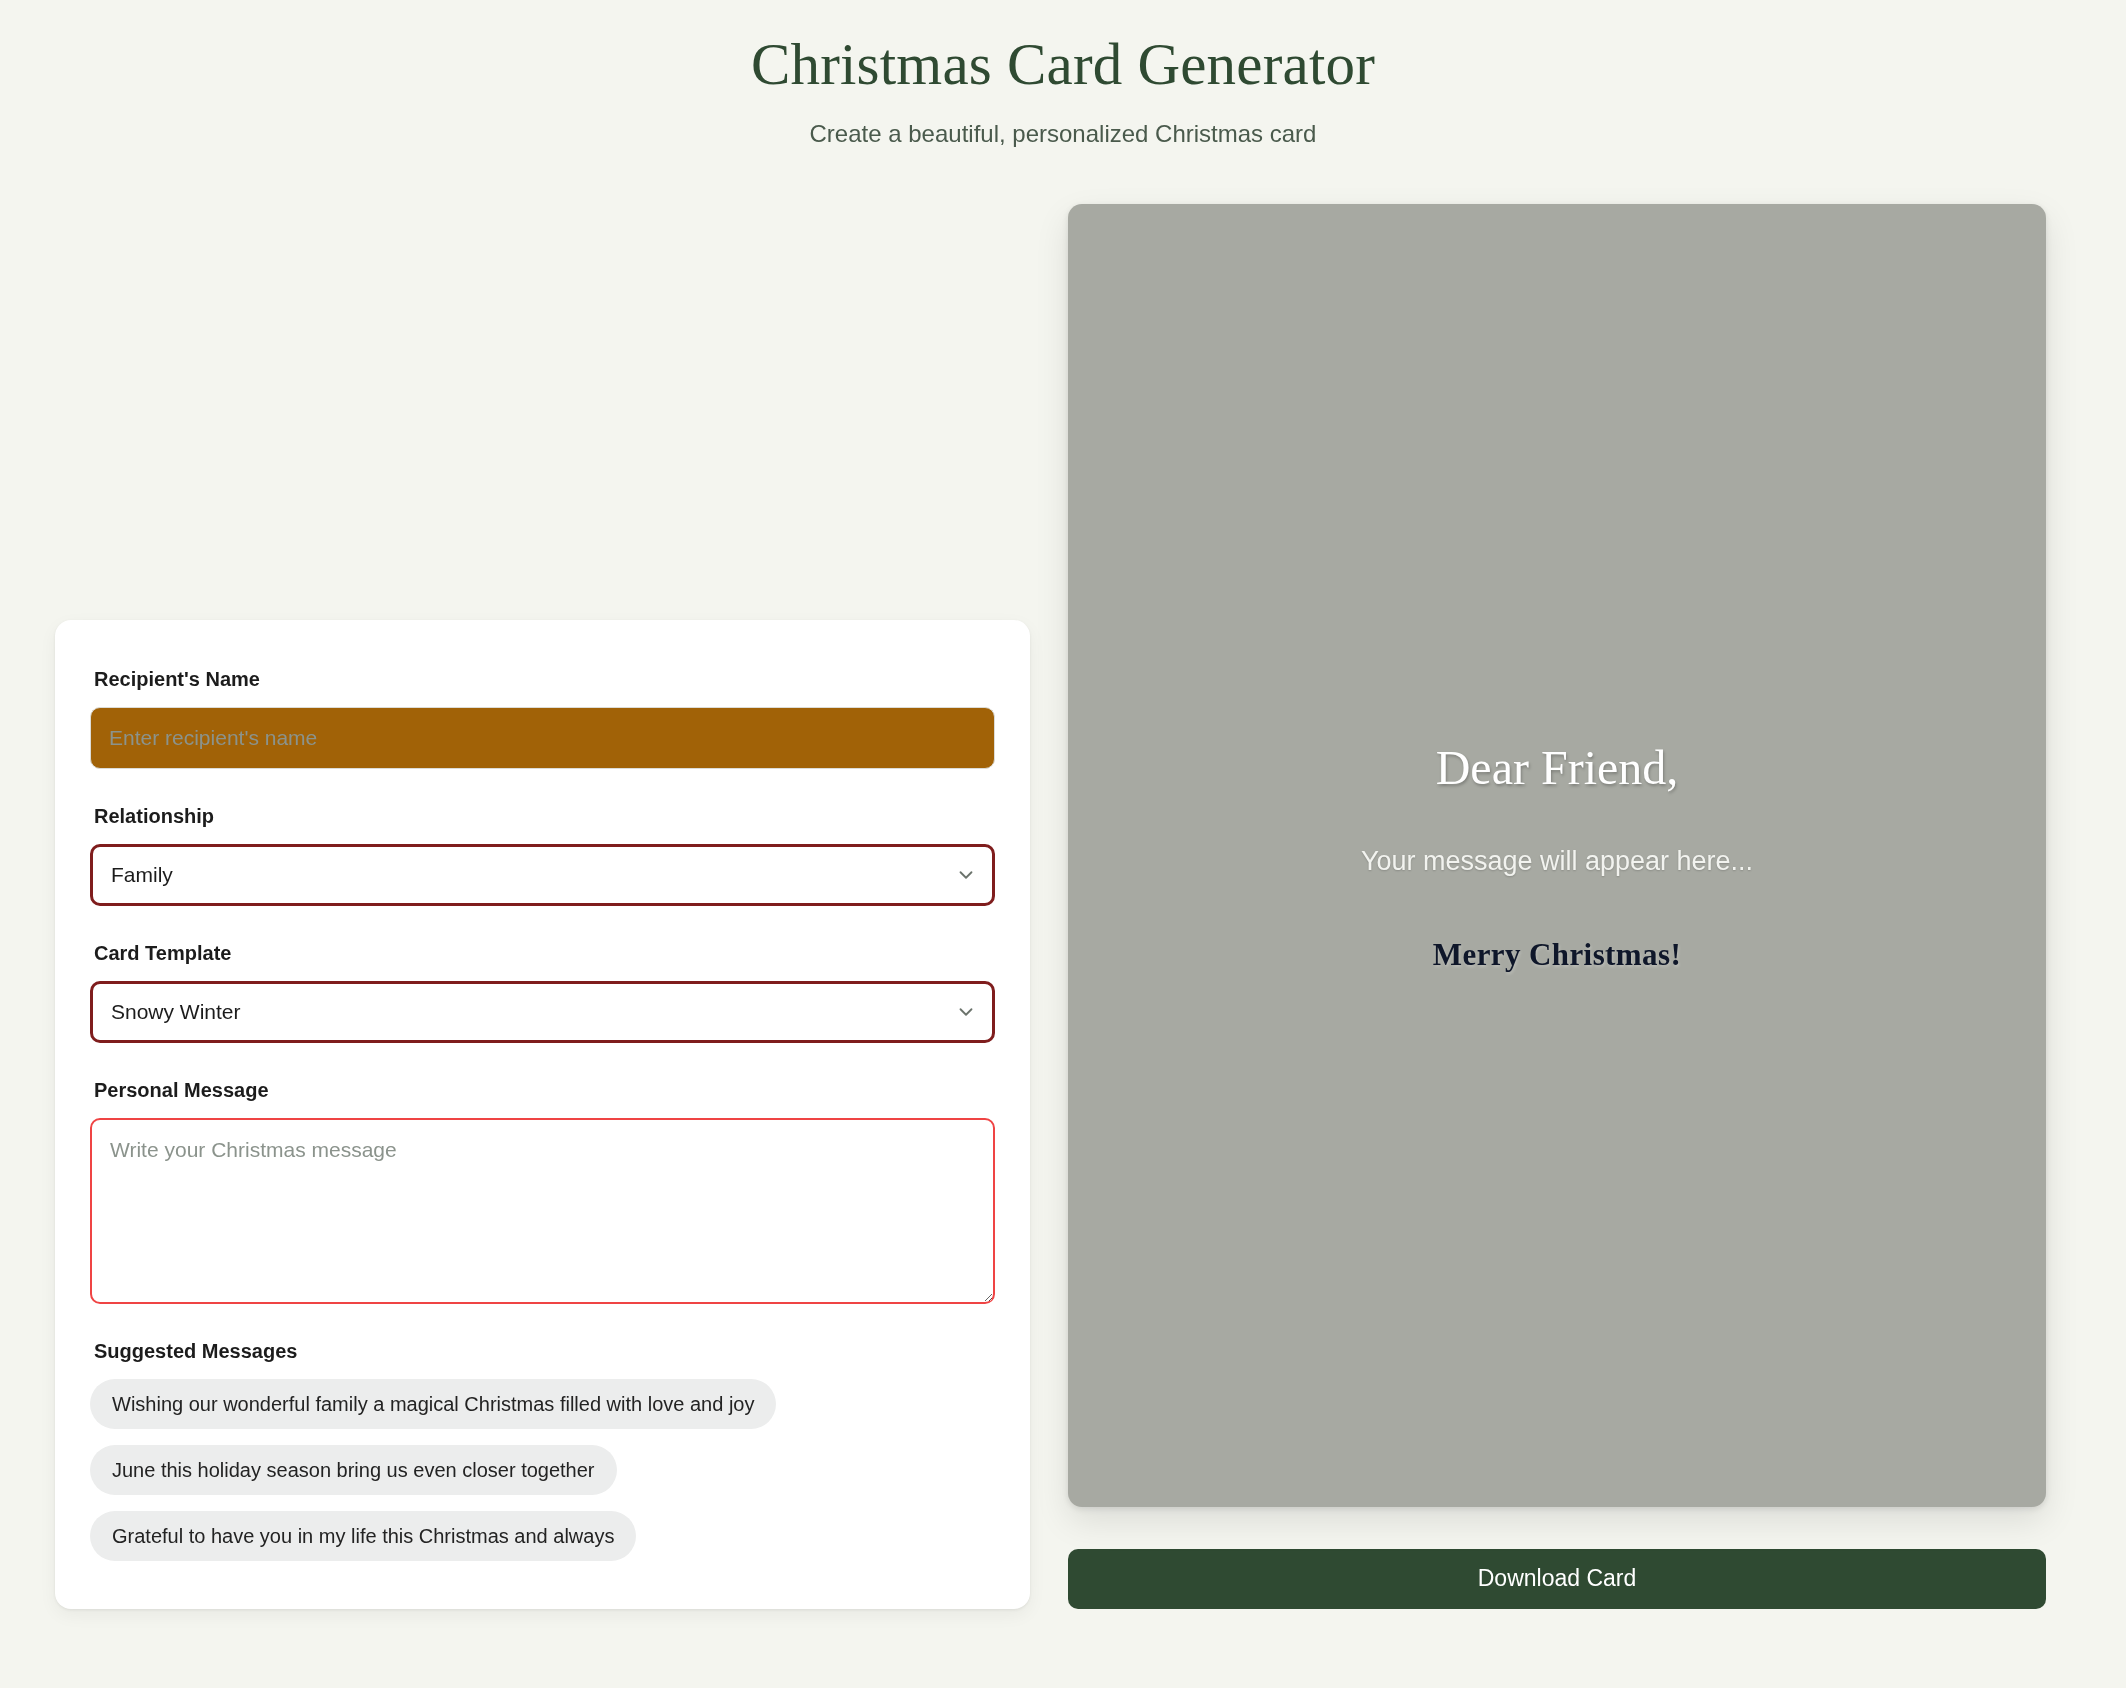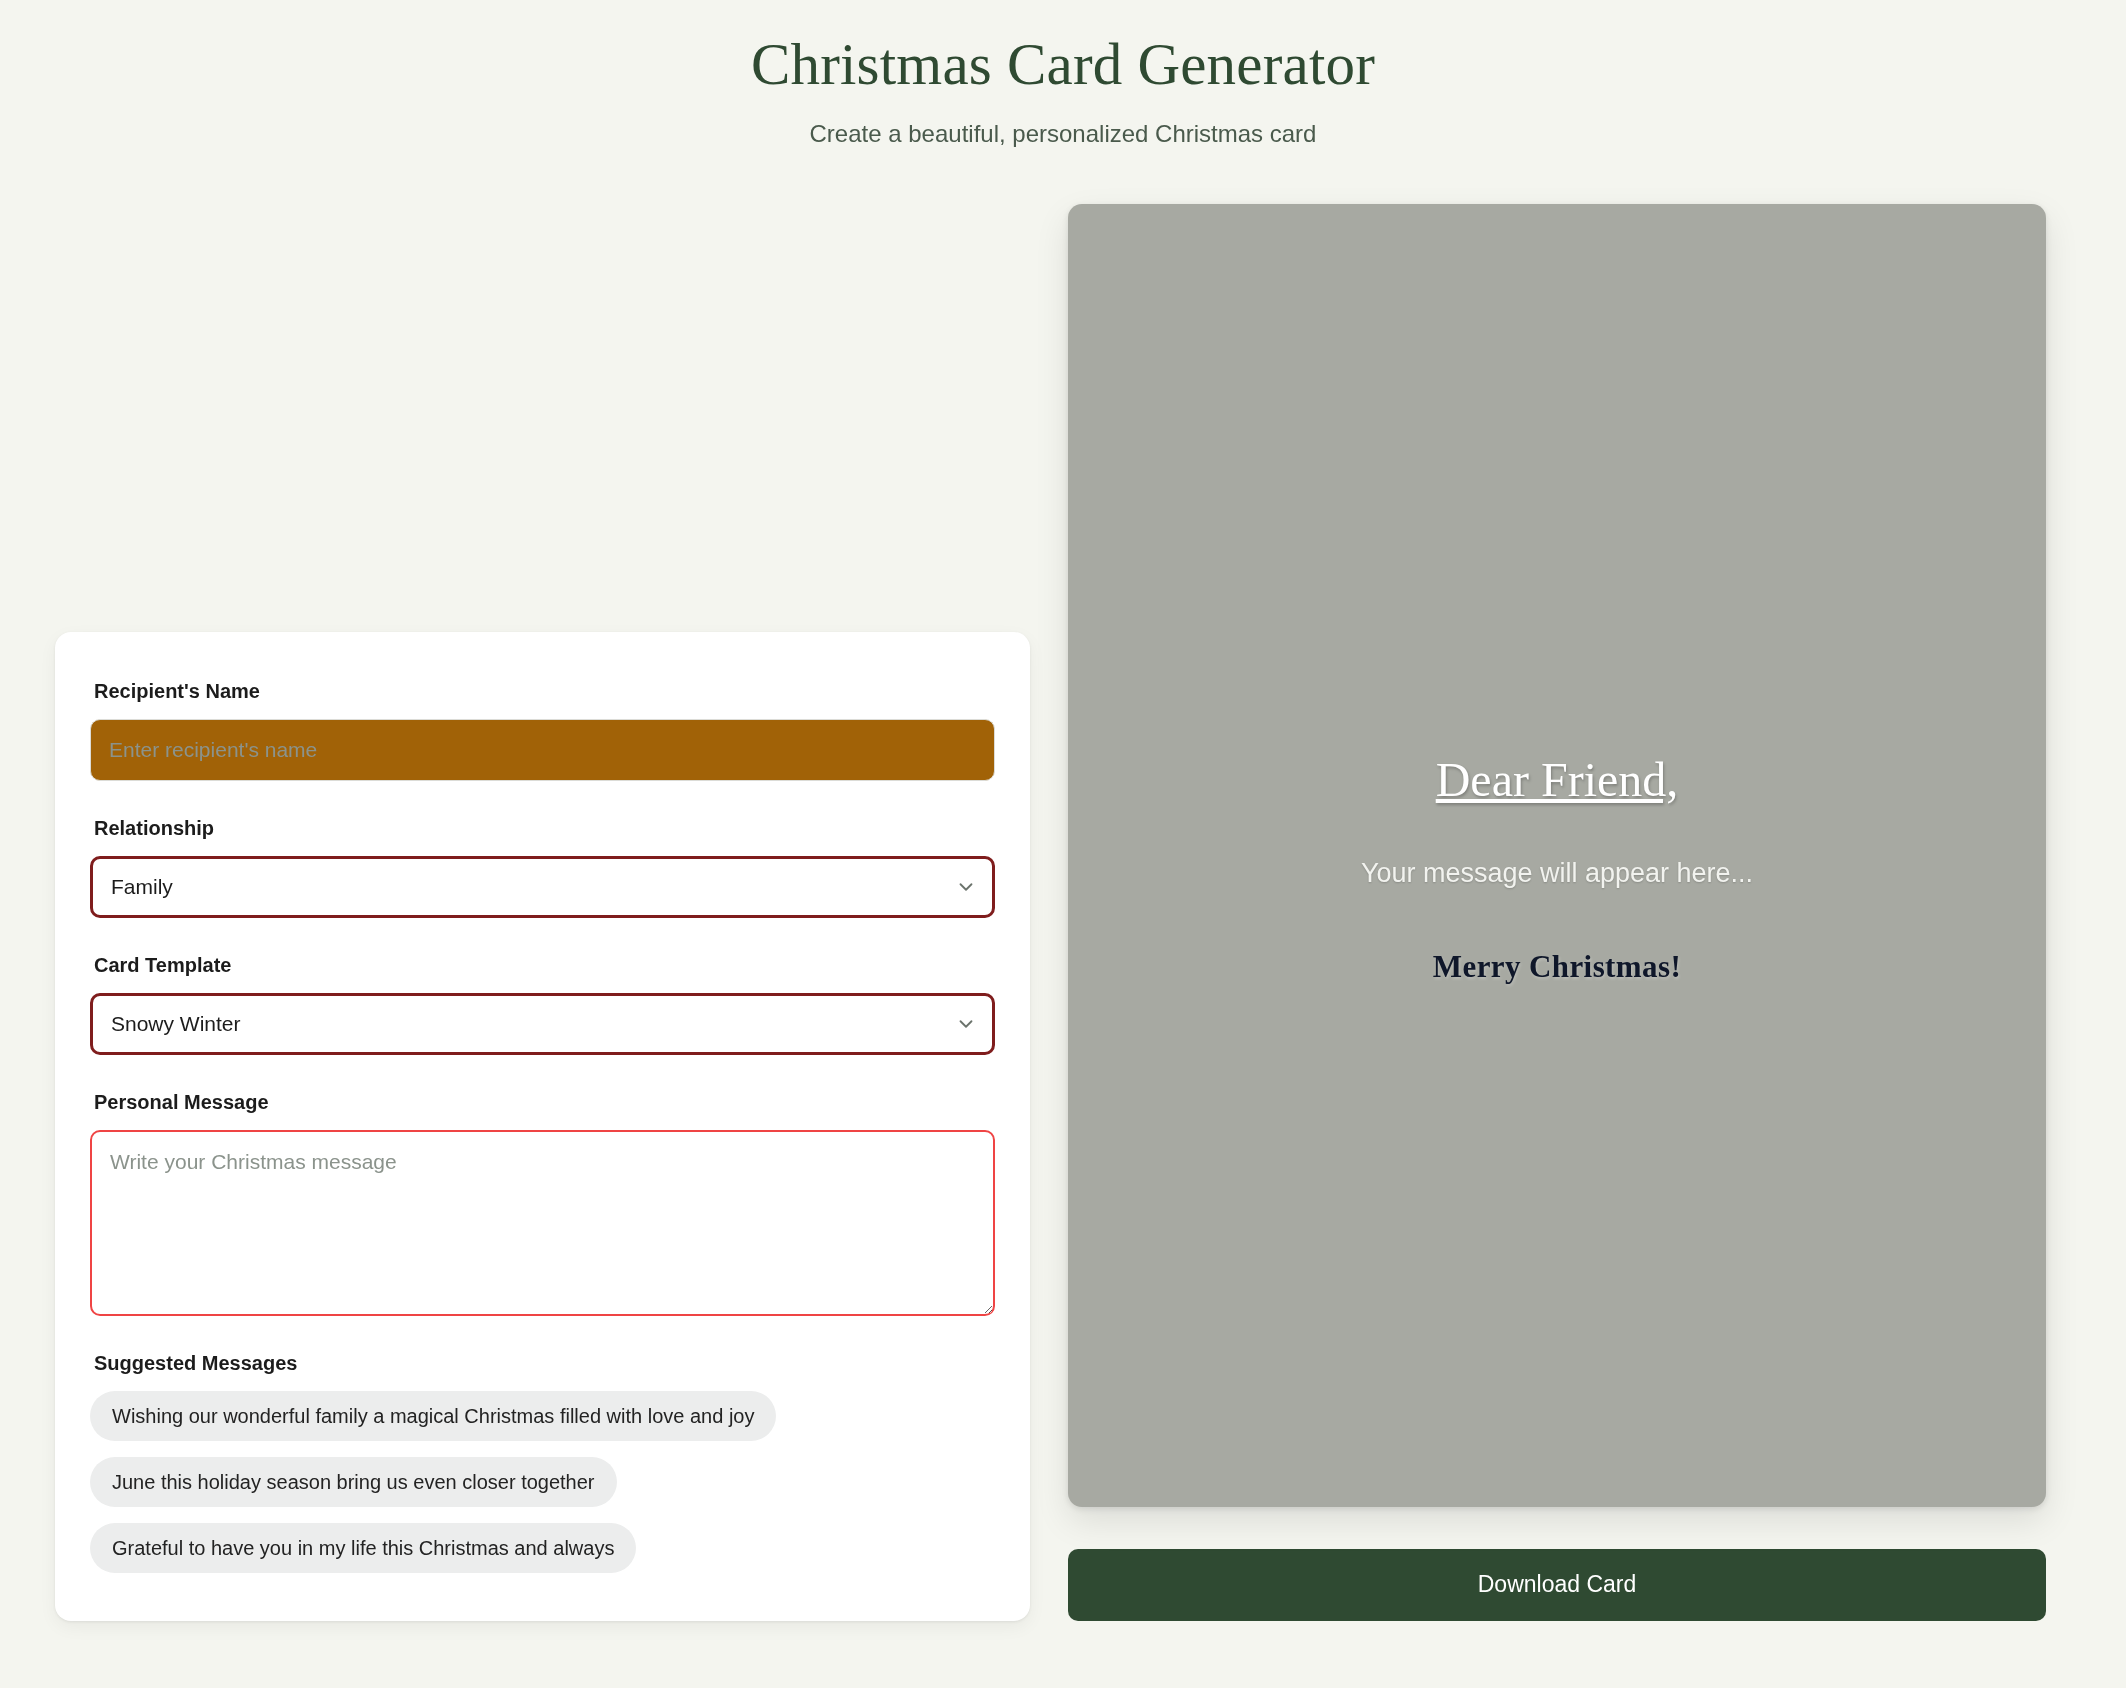--- a/index.html
+++ b/index.html
@@ -165,44 +165,43 @@
     margin-top: 536px;
     width: 100%;
     text-align: center;
     padding: 0 60px;
   }
   .card-greeting {
     font-family: "Liberation Serif", serif;
     font-size: 48px;
     color: #ffffff;
     text-shadow: 1px 2px 3px rgba(0,0,0,0.25);
-    margin: 12px;
+    margin: 0;
     font-weight: 400;
-    text-decoration: underline;
   }
   .card-message {
     font-size: 27px;
     color: #f2f3ef;
     text-shadow: 0 1px 2px rgba(0,0,0,0.18);
     margin: 48px 0 9px 0;
     line-height: 1.4;
   }
   .card-closing {
     font-family: "Liberation Serif", serif;
     font-size: 31px;
     font-weight: 700;
     color: #0f172a;
     text-shadow: 1px 2px 3px rgba(255,255,255,0.25);
     margin: 56px 0 0 0;
     letter-spacing: 0.4px;
   }
 
   .download-btn {
     margin-top: 42px;
-    height: 72px;
+    height: 60px;
     width: 100%;
     background: #2f4a32;
     color: #ffffff;
     font-size: 23px;
     font-family: "Liberation Sans", sans-serif;
     border: none;
     border-radius: 10px;
     cursor: pointer;
   }
 </style>

